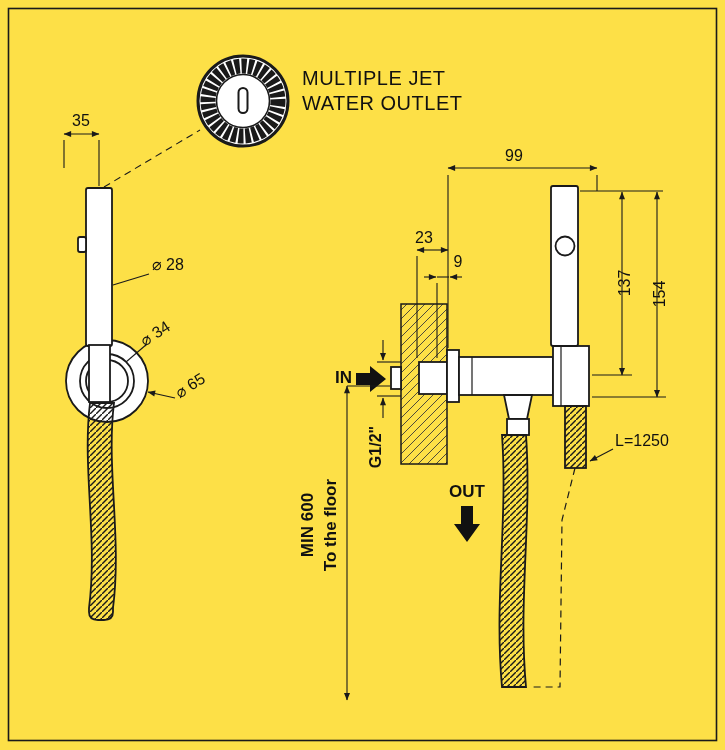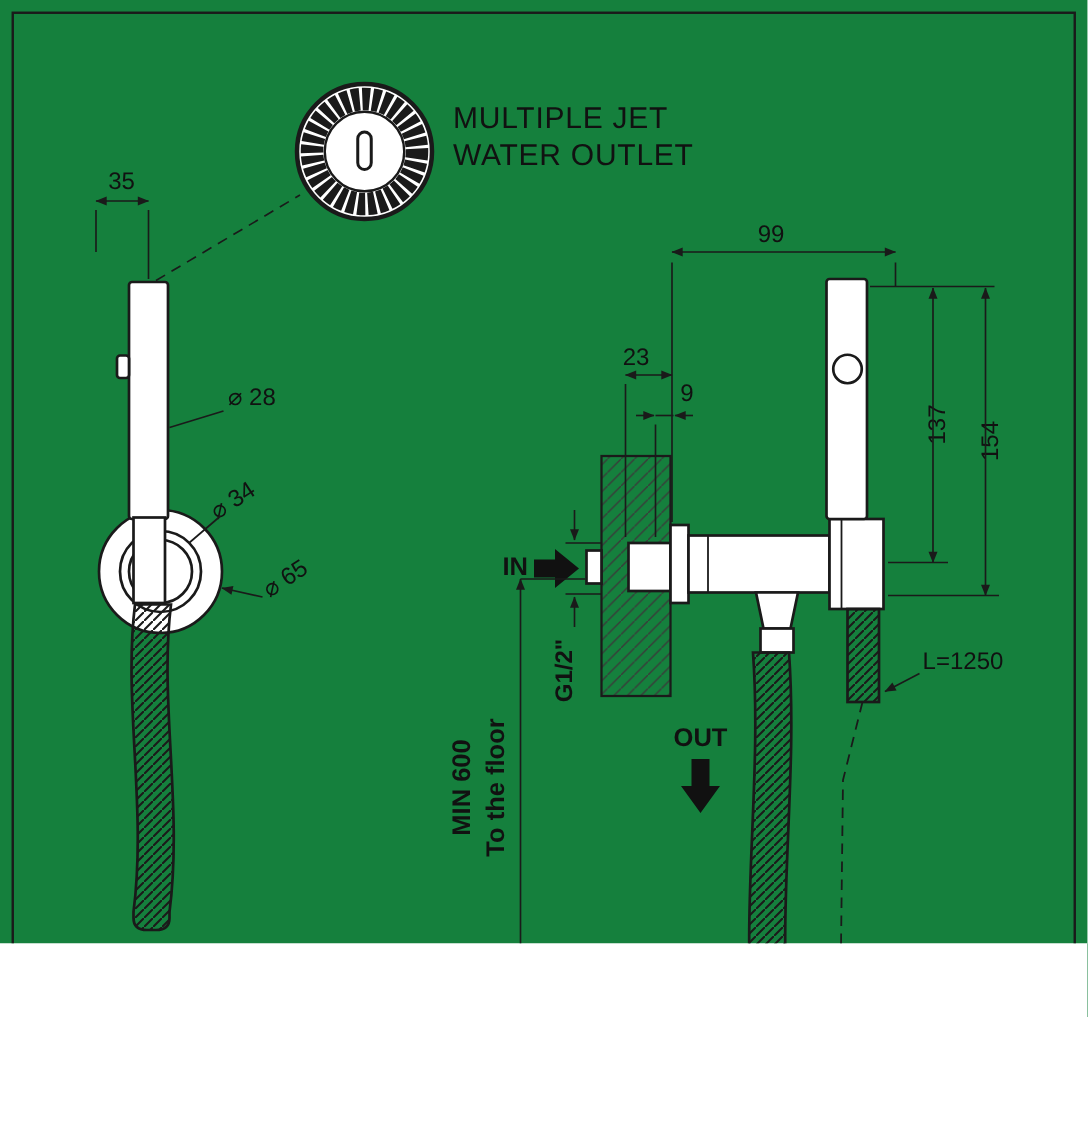--- a/index.html
+++ b/index.html
@@ -1,16 +1,16 @@
 <!DOCTYPE html>
 <html><head>
 <meta charset="utf-8">
 <style>
   html,body{margin:0;padding:0;background:#ffffff;}
-  .sheet{width:725px;height:629px;background:#15803d;position:relative;overflow:hidden;
+  .sheet{width:725px;height:750px;background:#fde047;position:relative;overflow:hidden;
          font-family:"Liberation Sans","DejaVu Sans",sans-serif;}
   svg text{fill:#111;font-family:"Liberation Sans","DejaVu Sans",sans-serif;font-size:16px;}
   .t-big{font-size:20px;letter-spacing:.5px;}
   .b{font-weight:bold;}
   .t17{font-size:17px;}
   .ln{stroke:#1a1a1a;stroke-width:1.8;fill:#ffffff;}
   .thin{stroke:#1a1a1a;stroke-width:1.2;fill:none;}
   .dim{stroke:#1a1a1a;stroke-width:1.1;fill:none;}
   .dash{stroke-dasharray:7 5;}
   .hose{fill:url(#corr);stroke:#1a1a1a;stroke-width:1.8;}

